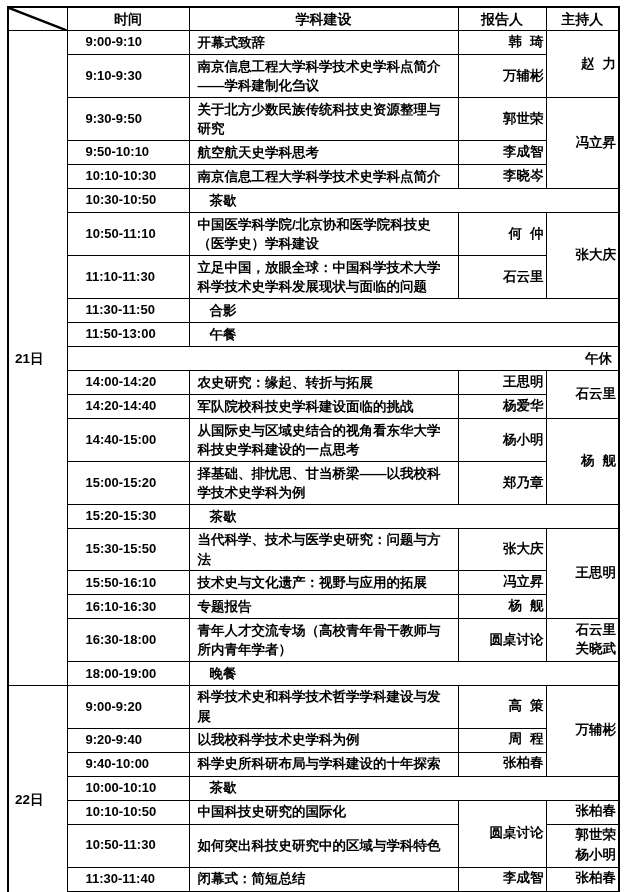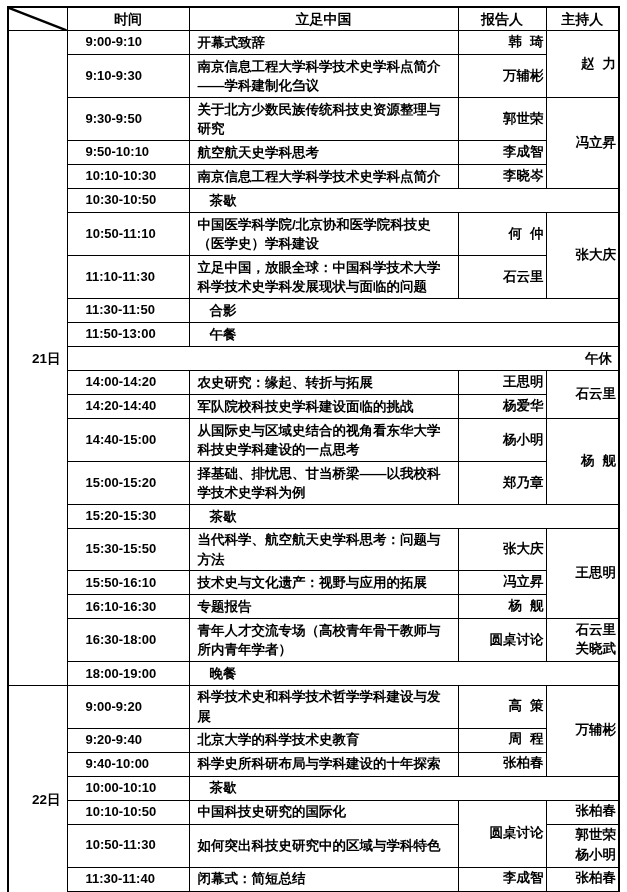--- a/index.html
+++ b/index.html
@@ -18,21 +18,21 @@
     padding:1px 6px;
     font-size:13.5px;
     line-height:1.45;
     overflow:hidden;
     vertical-align:middle;
   }
   tr.hh { height:23px; }
   tr.h1 { height:24px; }
   tr.h2 { height:43px; }
   th { text-align:center; font-size:14px; padding:1px 2px; }
-  td.day { text-align:right; }
+  td.day { text-align:left; }
   td.time { text-align:left; padding-left:18px; font-size:13px; white-space:nowrap; }
   td.content { text-align:left; padding-left:8px; padding-right:4px;margin-left:35px; }
   td.speaker, td.chair { text-align:right; white-space:pre-line; padding:1px 2px;font-family:Liberation Mono, monospace; }
   td.span-row { text-align:left; padding-left:20px; }
   td.full-row { text-align:right; }
   th.diag { position:relative; padding:0; }
   th.diag svg { position:absolute; top:0; left:0; width:100%; height:100%; display:block; }
 </style>
 </head>
 <body>
@@ -48,21 +48,21 @@
   </colgroup>
 
   <tbody>
         <tr class="hh">
     <th class="diag">
             <svg viewBox="0 0 100 100" preserveAspectRatio="none">
               <line x1="0" y1="0" x2="100" y2="100" stroke="#000" stroke-width="2.5" vector-effect="non-scaling-stroke"></line>
             </svg>
           </th>
     <th>时间</th>
-    <th>立足中国</th>
+    <th>学科建设</th>
     <th>报告人</th>
     <th>主持人</th>
   </tr>
 
   <tr class="h1">
     <td class="day" rowspan="21">21日</td>
     <td class="time">9:00-9:10</td>
     <td class="content">开幕式致辞</td>
     <td class="speaker">韩 琦</td>
     <td class="chair" rowspan="2">赵 力</td>
@@ -135,21 +135,21 @@
     <td class="time">15:00-15:20</td>
     <td class="content">择基础、排忧思、甘当桥梁——以我校科学技术史学科为例</td>
     <td class="speaker">郑乃章</td>
   </tr>
   <tr class="h1">
     <td class="time">15:20-15:30</td>
     <td class="span-row" colspan="3">茶歇</td>
   </tr>
   <tr class="h1">
     <td class="time">15:30-15:50</td>
-    <td class="content">当代科学、航空航天史学科思考：问题与方法</td>
+    <td class="content">当代科学、技术与医学史研究：问题与方法</td>
     <td class="speaker">张大庆</td>
     <td class="chair" rowspan="3">王思明</td>
   </tr>
   <tr class="h1">
     <td class="time">15:50-16:10</td>
     <td class="content">技术史与文化遗产：视野与应用的拓展</td>
     <td class="speaker">冯立昇</td>
   </tr>
   <tr class="h1">
     <td class="time">16:10-16:30</td>
@@ -170,21 +170,21 @@
 
   <tr class="h1">
     <td class="day" rowspan="8">22日</td>
     <td class="time">9:00-9:20</td>
     <td class="content">科学技术史和科学技术哲学学科建设与发展</td>
     <td class="speaker">高 策</td>
     <td class="chair" rowspan="3">万辅彬</td>
   </tr>
   <tr class="h1">
     <td class="time">9:20-9:40</td>
-    <td class="content">北京大学的科学技术史教育</td>
+    <td class="content">以我校科学技术史学科为例</td>
     <td class="speaker">周 程</td>
   </tr>
   <tr class="h1">
     <td class="time">9:40-10:00</td>
     <td class="content">科学史所科研布局与学科建设的十年探索</td>
     <td class="speaker">张柏春</td>
   </tr>
   <tr class="h1">
     <td class="time">10:00-10:10</td>
     <td class="span-row" colspan="3">茶歇</td>

